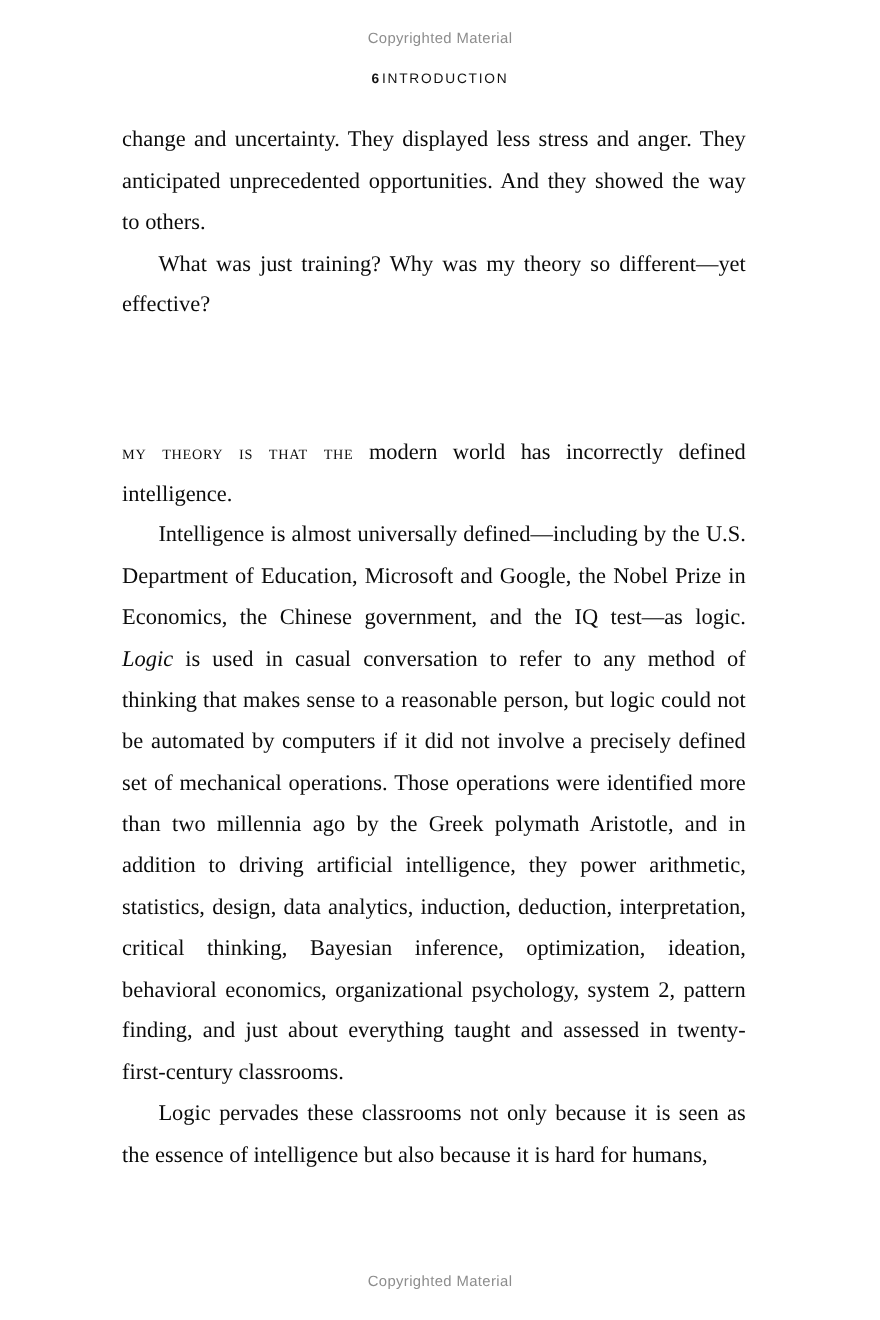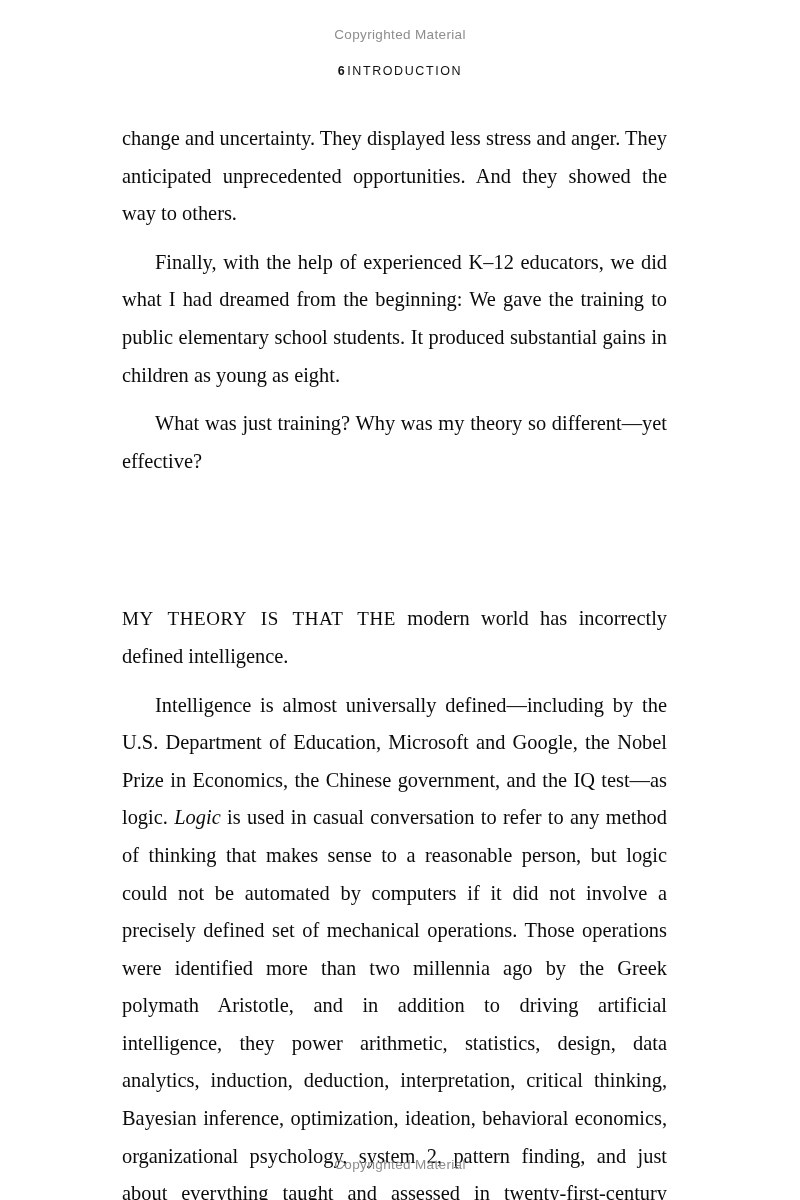--- a/index.html
+++ b/index.html
@@ -62,42 +62,42 @@
 
   
   .textblock {
     position: absolute;
     left: 111px;
     top: 109px;
     width: 567px;
   }
 
   p.body {
-    margin: 11px;
+    margin: 0;
     font-size: 20.4px;
     line-height: 37.6px;
     text-align: justify;
     text-justify: inter-word;
     text-indent: 33px;
     hyphens: manual;
     -webkit-hyphens: manual;
     word-spacing: 0px;
   }
   p.body.first,
   p.body.noindent {
     text-indent: 0;
   }
   p.body.last-line-left {
     text-align-last: left;
   }
 
   .smallcaps {
     font-variant: small-caps;
     letter-spacing: 0.6px;
-    font-size: 27px;
+    font-size: 19px;
   }
   em.title-italic {
   }
 
   .section-gap {
     height: 96px;
   }
 </style>
 </head>
 <body>
@@ -107,21 +107,20 @@
   <div class="watermark watermark-top">Copyrighted Material</div>
 
   <div class="running-head">
     <span class="folio">6</span><span class="running-title">INTRODUCTION</span>
   </div>
 
   <div class="textblock">
 
     <p class="body first">change and uncertainty. They displayed less stress and anger. They anticipated unprecedented opportunities. And they showed the way to others.</p>
 
-    <p class="body">Finally, with the help of experienced K–12 educators, we did what I had dreamed from the beginning: We gave the training to public elementary school students. It produced substantial gains in children as young as eight.</p>
 
     <p class="body last-line-left">What was just training? Why was my theory so different—yet effective?</p>
 
     <div class="section-gap"></div>
 
     <p class="body noindent last-line-left"><span class="smallcaps">my theory is that the</span><span> modern world has incorrectly defined intelligence.</span></p>
 
     <p class="body last-line-left"><span>Intelligence is almost universally defined—including by the U.S. Department of Education, Microsoft and Google, the Nobel Prize in Economics, the Chinese government, and the IQ test—as logic. </span><em class="title-italic">Logic</em><span> is used in casual conversation to refer to any method of thinking that makes sense to a reasonable person, but logic could not be automated by computers if it did not involve a precisely defined set of mechanical operations. Those operations were identified more than two millennia ago by the Greek polymath Aristotle, and in addition to driving artificial intelligence, they power arithmetic, statistics, design, data analytics, induction, deduction, interpretation, critical thinking, Bayesian inference, optimization, ideation, behavioral economics, organizational psychology, system 2, pattern finding, and just about everything taught and assessed in twenty-first-century classrooms.</span></p>
 
     <p class="body">Logic pervades these classrooms not only because it is seen as the essence of intelligence but also because it is hard for humans,</p>

